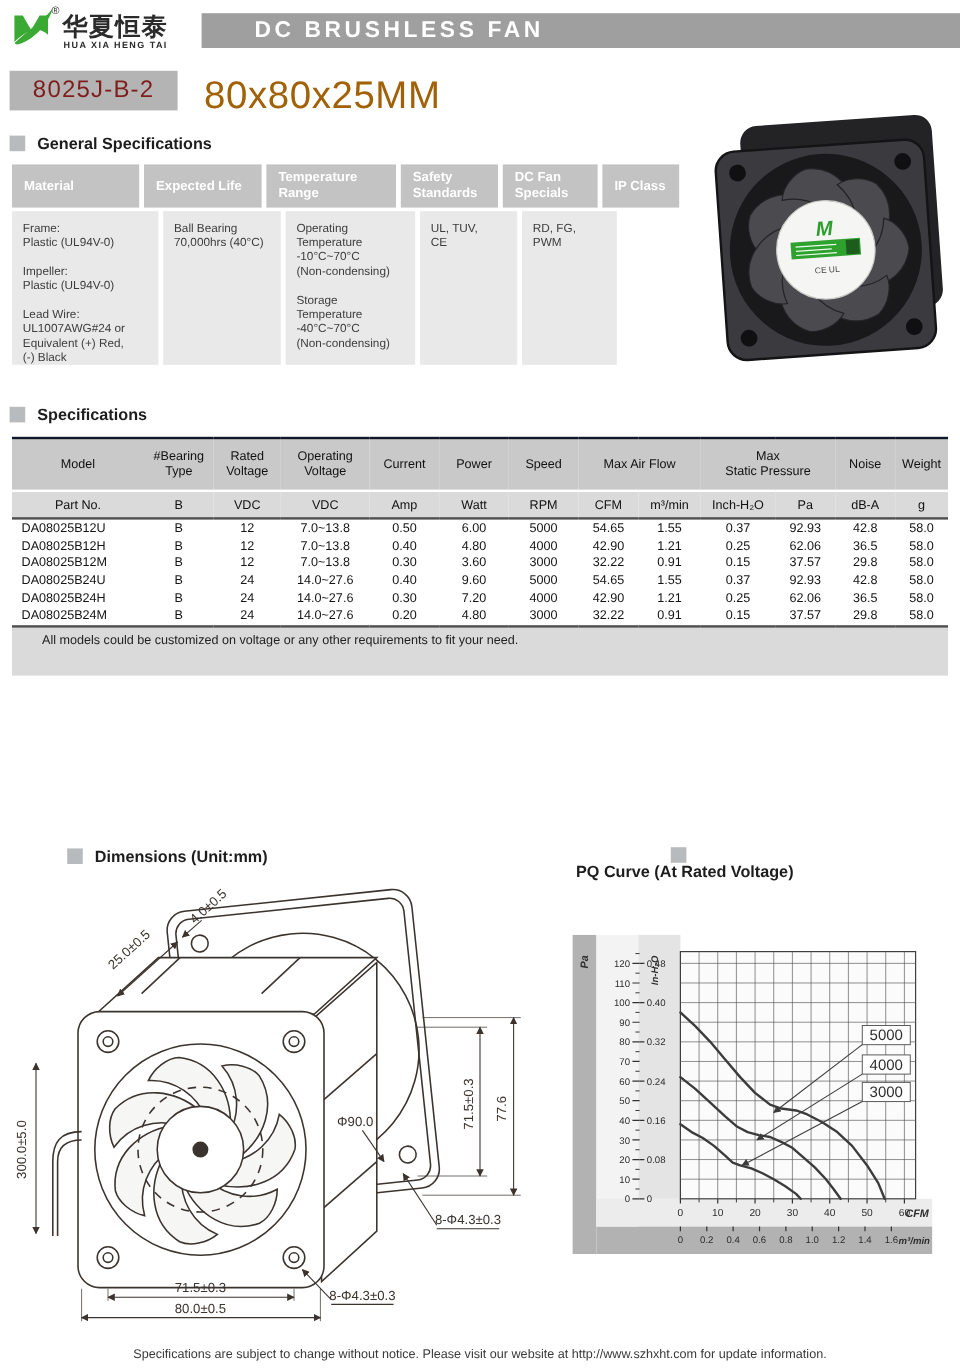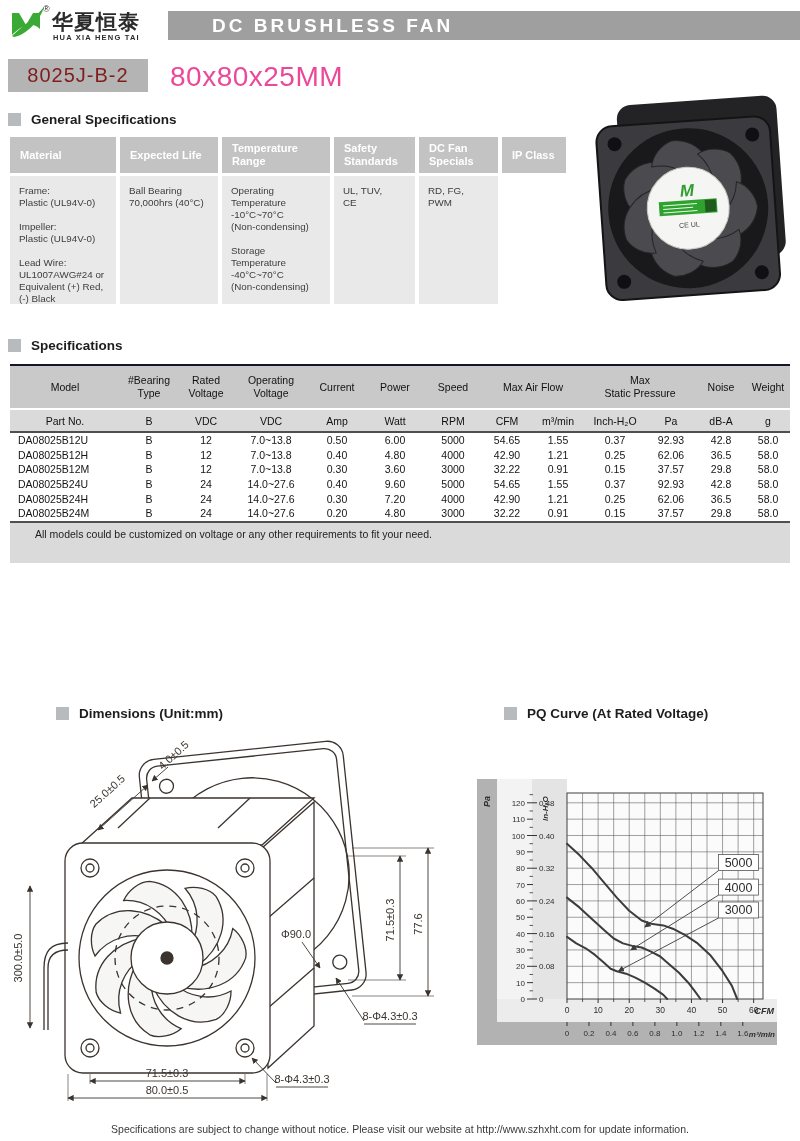--- a/index.html
+++ b/index.html
@@ -9,21 +9,21 @@
 
   
   .logo{left:10px;top:5px;width:160px;height:44px;}
   .logo-cn{position:absolute;left:42px;top:3px;font-size:21px;font-weight:bold;color:#2b2b2b;letter-spacing:1px;}
   .logo-en{position:absolute;left:43px;top:28px;font-size:7.5px;font-weight:bold;color:#2b2b2b;letter-spacing:1.2px;}
   .reg{position:absolute;left:33px;top:-1px;font-size:9px;color:#2b2b2b;}
   .banner{left:168px;top:11px;width:632px;height:29px;background:#9f9f9f;color:#ffffff;
           font-size:19px;font-weight:bold;letter-spacing:3px;line-height:29px;padding-left:44px;box-sizing:border-box;}
   .badge{left:8px;top:59px;width:140px;height:33px;background:#b4b4b4;color:#7f1d1d;
          font-size:20px;letter-spacing:1px;text-align:center;line-height:33px;}
-  .sizelab{left:170px;top:61px;font-size:28px;color:#ec4899;letter-spacing:0.5px;}
+  .sizelab{left:170px;top:61px;font-size:32px;color:#a16207;letter-spacing:0.5px;}
 
   
   .sec{position:absolute;display:flex;align-items:center;}
   .sec .sq{width:13px;height:13px;background:#b8bbbe;margin-right:10px;}
   .sec .t{font-weight:bold;font-size:13.5px;color:#1d1d1d;}
 
   
   .gst{left:10px;top:137px;width:560px;}
   .gst-row{display:flex;}
   .gst-cell{box-sizing:border-box;margin-right:4px;}
@@ -75,21 +75,21 @@
       <div class="gst-cell gst-h" style="width: 98px;">Expected Life</div>
       <div class="gst-cell gst-h" style="width: 108px;">Temperature
 Range</div>
       <div class="gst-cell gst-h" style="width: 81px;">Safety
 Standards</div>
       <div class="gst-cell gst-h" style="width: 79px;">DC Fan
 Specials</div>
       <div class="gst-cell gst-h" style="width: 64px;">IP Class</div>
     </div>
   <div class="gst-row" id="gs-body">
-      <div class="gst-cell gst-b" style="width: 106px;">Frame:
+      <div class="gst-cell gst-b" style="width: 122px;">Frame:
 Plastic (UL94V-0)
 
 Impeller:
 Plastic (UL94V-0)
 
 Lead Wire:
 UL1007AWG#24 or
 Equivalent (+) Red,
 (-) Black</div>
       <div class="gst-cell gst-b" style="width: 98px;">Ball Bearing
@@ -386,21 +386,21 @@
     <text transform="translate(394,192) rotate(-90)" text-anchor="middle">71.5±0.3</text>
     <text transform="translate(422,196) rotate(-90)" text-anchor="middle">77.6</text>
     <text x="296" y="210" text-anchor="middle">Φ90.0</text>
     <text x="390" y="292" text-anchor="middle">8-Φ4.3±0.3</text>
     <text x="302" y="355" text-anchor="middle">8-Φ4.3±0.3</text>
     <text x="167" y="349" text-anchor="middle">71.5±0.3</text>
     <text x="167" y="366" text-anchor="middle">80.0±0.5</text>
   </g>
 </svg>
 
-<div class="sec" style="left:504px;top:706px;">
+<div class="sec" style="left:480px;top:706px;flex-direction:column;">
   <div class="sq"></div>
   <div class="t">PQ Curve (At Rated Voltage)</div>
 </div>
 <div class="abs ch-wrap">
   <svg id="pq-svg" width="300" height="266" viewBox="0 0 300 266">
       <rect x="0" y="0" width="20" height="266" fill="#b2b2b2"></rect>
       <rect x="20" y="243" width="280" height="23" fill="#b2b2b2"></rect>
       <rect x="20" y="0" width="35" height="243" fill="#f3f3f3"></rect>
       <rect x="55" y="0" width="35" height="220" fill="#e4e4e4"></rect>
       <rect x="20" y="220" width="280" height="23" fill="#ececec"></rect>

